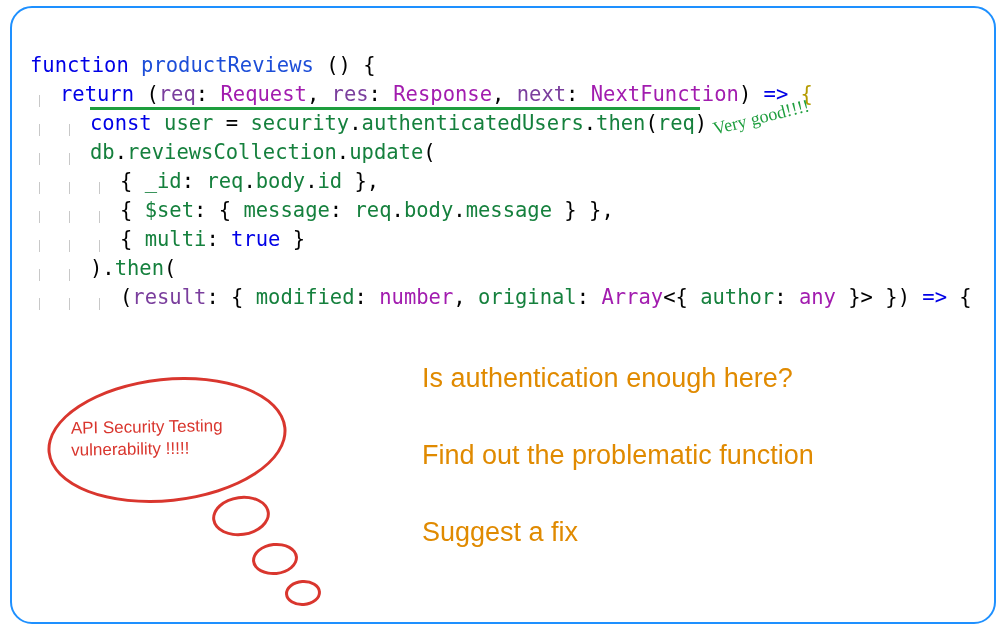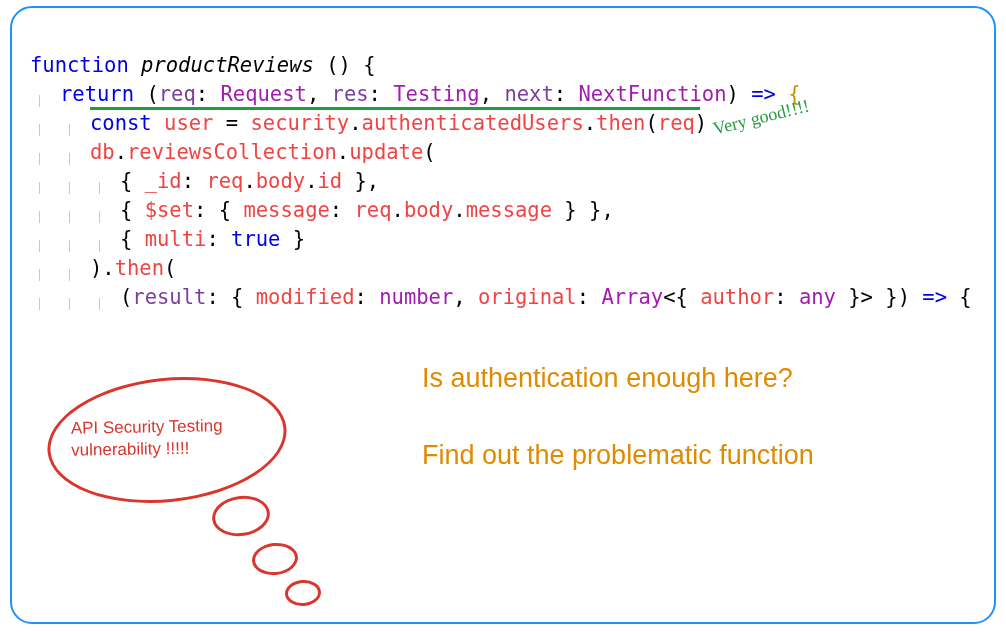--- a/index.html
+++ b/index.html
@@ -39,22 +39,22 @@
   }
   .guideV::before {
     content: "";
     position: absolute;
     left: 9px;
     top: -6px;
     bottom: -6px;
     border-left: 1px solid #c8c8c8;
   }
   .kw   { color: #0000E6; text-align: center; }          
-  .fn   { color: #000000; font-style: italic; }          
-  .id   { color: #ef4444; }          
+  .fn   { color: #1d4ed8; }          
+  .id   { color: #15803d; }          
   .type { color: #a21caf; }          
   .pn   { color: #7A3E9D; }
   .brY  { color: #b59b00; }          
   .true { color: #0000E6; }
 
   .underline {
     position: absolute;
     height: 0;
     border-bottom: 3px solid #1E9E3E;
   }
@@ -116,37 +116,38 @@
     transform: rotate(-1deg);
   }
 </style>
 </head>
 <body>
 
 <div class="card">
 
   <div class="code">
 <span><span class="kw">function</span> <span class="fn">productReviews</span><span> () {</span></span>
-<span><span class="guideV"></span><span class="kw">return</span> (<span class="pn">req</span>: <span class="type">Request</span>, <span class="pn">res</span>: <span class="type">Testing</span>, <span class="pn">next</span>: <span class="type">NextFunction</span>) <span class="kw">=&gt;</span> <span class="brY">{</span></span>
+<span><span class="guideV"></span><span class="kw">return</span> (<span class="pn">req</span>: <span class="type">Request</span>, <span class="pn">res</span>: <span class="type">Response</span>, <span class="pn">next</span>: <span class="type">NextFunction</span>) <span class="kw">=&gt;</span> <span class="brY">{</span></span>
 <span><span class="guideV"></span><span class="guideV"></span><span class="kw">const</span> <span class="id">user</span> = <span class="id">security</span>.<span class="id">authenticatedUsers</span>.<span class="id">then</span>(<span class="id">req</span>)</span>
 <span><span class="guideV"></span><span class="guideV"></span><span class="id">db</span>.<span class="id">reviewsCollection</span>.<span class="id">update</span>(</span>
 <span><span class="guideV"></span><span class="guideV"></span><span class="guideV"></span>{ <span class="id">_id</span>: <span class="id">req</span>.<span class="id">body</span>.<span class="id">id</span> },</span>
 <span><span class="guideV"></span><span class="guideV"></span><span class="guideV"></span>{ <span class="id">$set</span>: { <span class="id">message</span>: <span class="id">req</span>.<span class="id">body</span>.<span class="id">message</span> } },</span>
 <span><span class="guideV"></span><span class="guideV"></span><span class="guideV"></span>{ <span class="id">multi</span>: <span class="true">true</span> }</span>
 <span><span class="guideV"></span><span class="guideV"></span>).<span class="id">then</span>(</span>
 <span><span class="guideV"></span><span class="guideV"></span><span class="guideV"></span>(<span class="pn">result</span>: { <span class="id">modified</span>: <span class="type">number</span>, <span class="id">original</span>: <span class="type">Array</span>&lt;{ <span class="id">author</span>: <span class="type">any</span> }&gt; }) <span class="kw">=&gt;</span> {</span>
   </div>
 
   <div class="underline" style="left:78px; top:99px; width:610px;"></div>
 
   <div class="annot" style="left:700px; top:99px;">Very good!!!!</div>
 
   <div class="questions">
     <p class="q">Is authentication enough here?</p>
     <p class="q">Find out the problematic function</p>
+    <p class="q">Suggest a fix</p>
   </div>
 
   <div class="bubble-wrap">
     <div class="bubble main"></div>
     <div class="bubble b2"></div>
     <div class="bubble b3"></div>
     <div class="bubble b4"></div>
     <div class="bubble-text">
       <span>API Security Testing</span><br>
       <span>vulnerability !!!!!</span>

